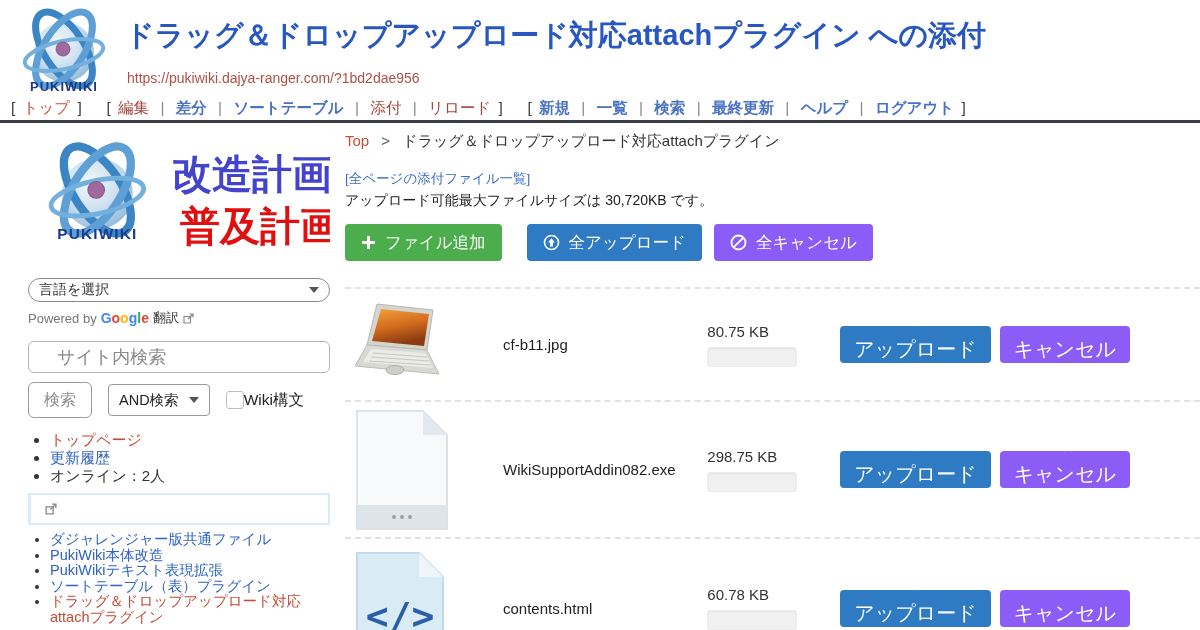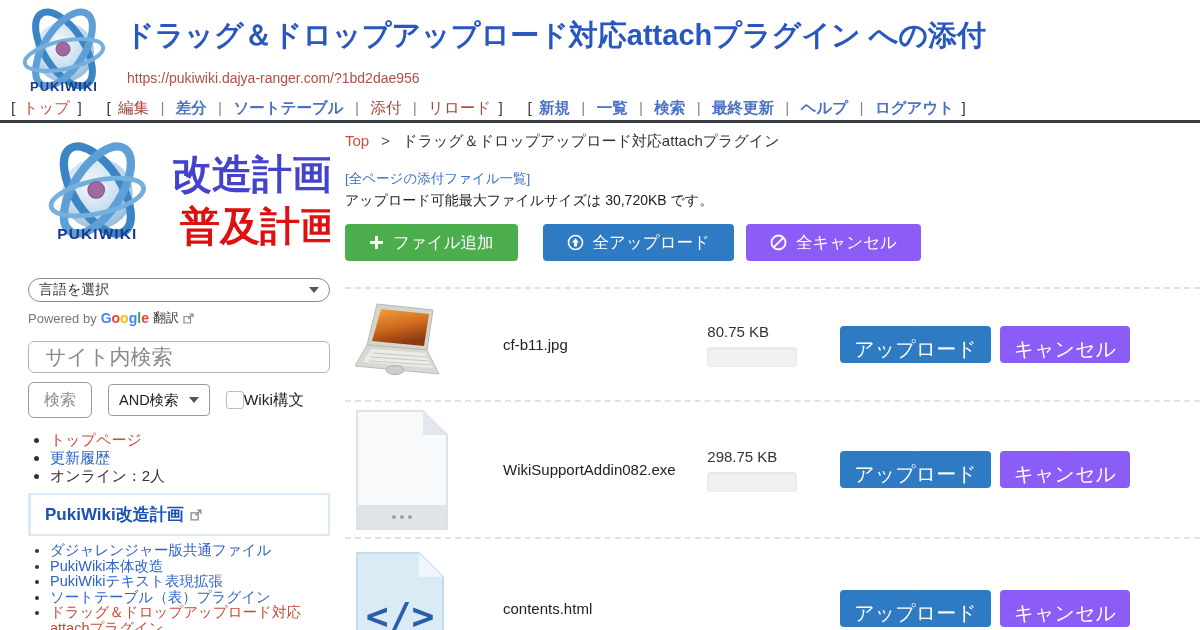--- a/index.html
+++ b/index.html
@@ -32,21 +32,21 @@
     display:flex; align-items:center; justify-content:space-between; padding:0 10px;
     font-size:14px; color:#333; background:#fff; }
   .chev { width:0; height:0; border-left:5px solid transparent; border-right:5px solid transparent;
     border-top:6px solid #555; }
   .powered { margin-top:7px; font-size:13px; color:#777; display:flex; align-items:center; gap:4px; }
   .powered .g1,.powered .g4 { color:#4285F4; } .powered .g2,.powered .g6 { color:#EA4335; }
   .powered .g3 { color:#FBBC05; } .powered .g5 { color:#34A853; }
   .powered .suffix { color:#333; }
   .g-letters { font-weight:bold; font-size:14px; }
   .search-input { margin-top:14px; width:302px; height:32px; border:1px solid #b5b5b5;
-    border-radius:6px; padding:0 16px; font-size:21px; color:#333;
+    border-radius:6px; padding:0 28px; font-size:18px; color:#333;
     font-family:"Liberation Sans","DejaVu Sans",sans-serif; }
   .search-input::placeholder { color:#8a8a8a; }
   .search-row { margin-top:9px; display:flex; align-items:center; gap:16px; }
   .search-btn { height:36px; width:64px; background:#fff; border:1px solid #9a9a9a;
     border-radius:6px; color:#8d8d8d; font-size:16px;
     font-family:"Liberation Sans","DejaVu Sans",sans-serif; }
   .mode-select { height:32px; border:1px solid #9a9a9a; border-radius:4px; padding:0 10px;
     font-size:14.5px; color:#222; display:flex; align-items:center; gap:10px; background:#fff; }
   .wiki-check { display:flex; align-items:center; font-size:15.5px; color:#222; }
   .wiki-check input { appearance:none; -webkit-appearance:none; width:18px; height:18px;
@@ -65,21 +65,21 @@
   
   .main { position:absolute; left:345px; top:130px; width:855px; height:500px; }
   .breadcrumb { position:absolute; left:0; top:2px; font-size:15px; color:#444; }
   .breadcrumb .home { color:#c8503a; }
   .breadcrumb .sep { margin:0 8px; color:#555; }
   .breadcrumb .cur { color:#333; }
   .attach-link { position:absolute; left:0; top:40px; font-size:13.5px; color:#3a6fc4; }
   .maxsize { position:absolute; left:0; top:62px; font-size:14px; color:#222; }
   .actions { position:absolute; left:0; top:94px; display:flex; gap:12px; }
   .btn { display:inline-flex; align-items:center; gap:9px; color:#fff; border:none;
-    border-radius:4px; font-size:16.5px; padding:0 24px; height:37px; white-space:nowrap;
+    border-radius:4px; font-size:16.5px; padding:0 16px; height:37px; white-space:nowrap;
     font-family:"Liberation Sans","DejaVu Sans",sans-serif; }
   .btn-green { background:#4bad4b; }
   .btn-blue { background:#2f7bc3;margin-left:13px; }
   .btn-orange { background:#8b5cf6; }
 
   .file-list { position:absolute; left:0; top:157px; width:855px; }
   .file-row { position:relative; border-top:2px dashed #e2e2e2; display:flex; align-items:center; }
   .row-1 { height:113px; } .row-2 { height:137px; } .row-3 { height:140px; }
   .icon-cell { width:150px; padding-left:10px; display:flex; align-items:center; }
   .name-cell { flex:1; font-size:15px; color:#222; padding-left:8px; }
@@ -200,21 +200,20 @@
   <ul class="quick-links">
     <li>
       <a class="lk-red">トップページ</a></li>
     <li>
       <a class="lk-blue">更新履歴</a></li>
     <li>
       <span class="lk-plain">オンライン：2人</span></li>
   </ul>
 
   <div class="section-box">
-    <h2>PukiWiki改造計画</h2>
     <svg class="ext-icon" width="12" height="12" viewBox="0 0 11 11">
       <path d="M1 3.5 H7.5 V10 H1 Z" fill="none" stroke="#8a8a8a" stroke-width="1.2"></path>
       <path d="M5 6 L10 1 M6.5 1 H10 V4.5" fill="none" stroke="#8a8a8a" stroke-width="1.2"></path>
     </svg>
   </div>
 
   <ul class="side-links">
     <li>
       <a class="lk-blue">ダジャレンジャー版共通ファイル</a></li>
     <li>
@@ -345,20 +344,24 @@
 
     <div class="file-row row-3">
       <div class="icon-cell">
         <svg width="90" height="114" viewBox="0 0 90 114">
           <path d="M2 2 H64 L88 26 V112 H2 Z" fill="#d9ecf6" stroke="#c2dcec" stroke-width="2"></path>
           <path d="M64 2 L88 26 H64 Z" fill="#eef6fb"></path>
           <text x="45" y="78" text-anchor="middle" font-size="38" font-weight="bold" fill="#2a5fa8" font-family="'DejaVu Sans Mono',monospace">&lt;/&gt;</text>
         </svg>
       </div>
       <div class="name-cell">contents.html</div>
+      <div class="meta-cell">
+        <div class="size">60.78 KB</div>
+        <div class="progress"></div>
+      </div>
       <div class="btn-cell">
         <button class="btn btn-blue btn-sm">
           <svg width="17" height="17" viewBox="0 0 17 17">
             <circle cx="8.5" cy="8.5" r="7" fill="none" stroke="#fff" stroke-width="1.6"></circle>
             <path d="M8.5 4.2 L12 8.5 H10 V12.5 H7 V8.5 H5 Z" fill="#fff"></path>
           </svg>
           <span>アップロード</span>
         </button>
         <button class="btn btn-orange btn-sm">
           <svg width="17" height="17" viewBox="0 0 17 17">

